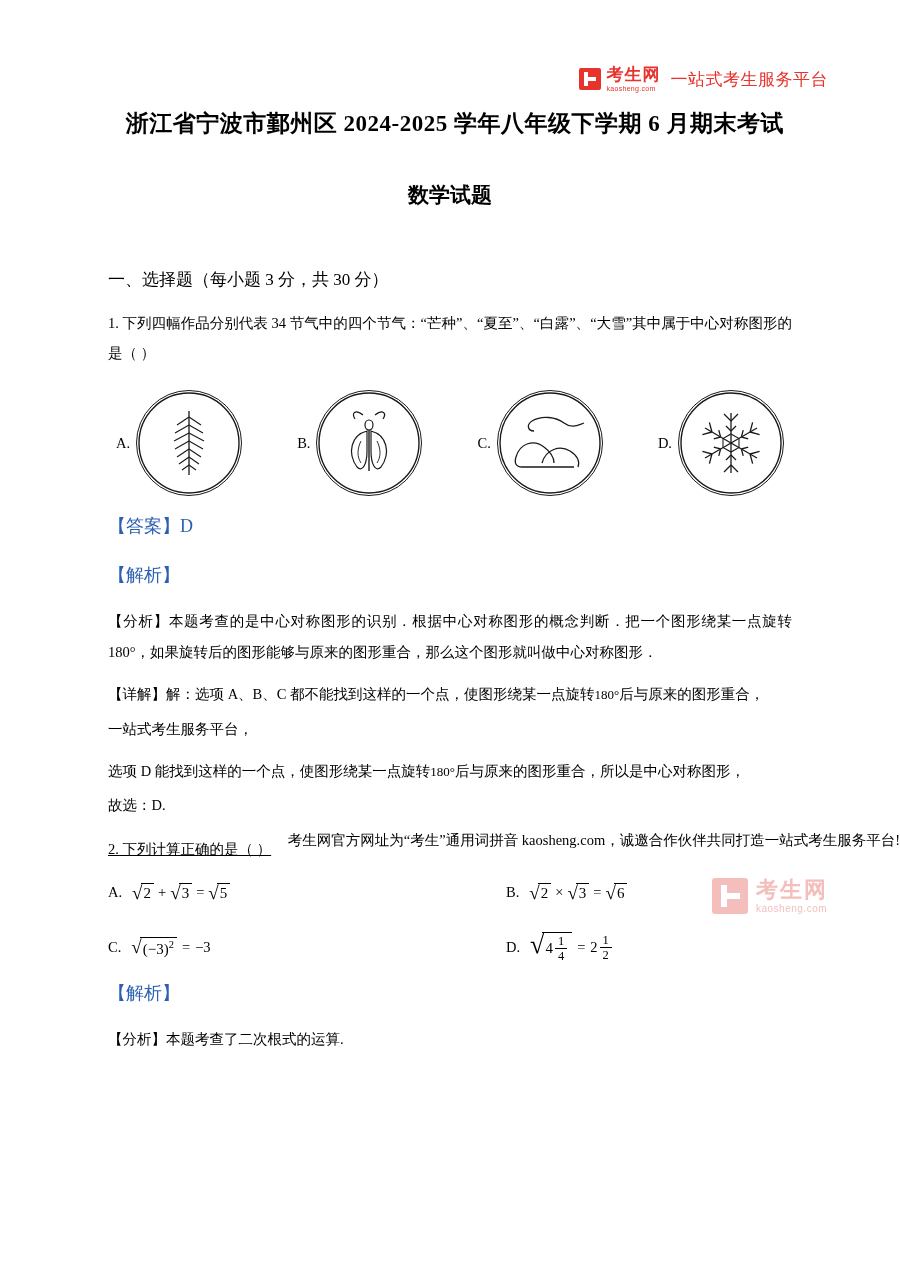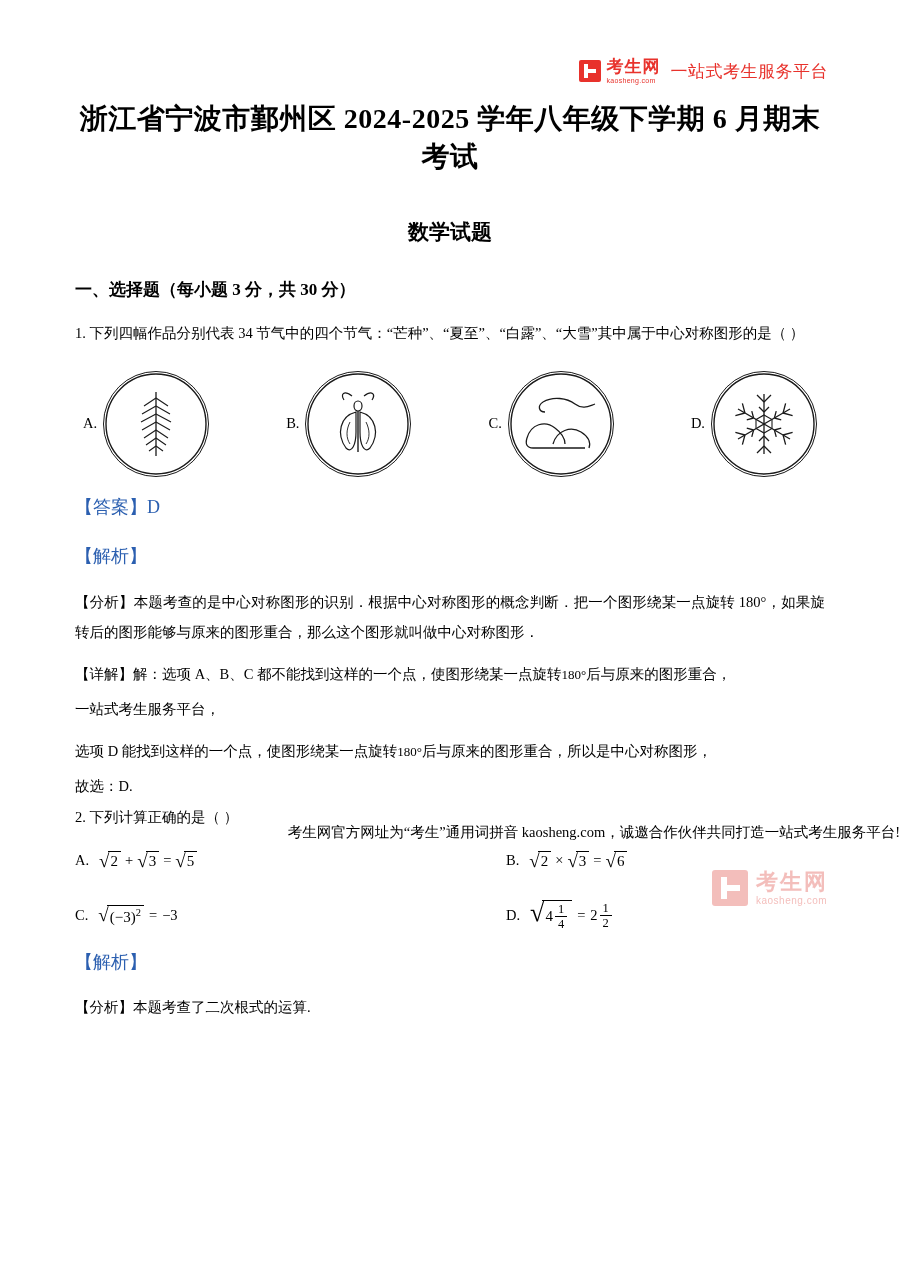--- a/index.html
+++ b/index.html
@@ -13,21 +13,21 @@
     position: relative;
     font-family: "Liberation Serif", serif;
     color: #000;
     overflow: hidden;
   }
   .page {
     position: relative;
     width: 900px;
     height: 924px;
     box-sizing: border-box;
-    padding: 0 75px;
+    padding: 0 108px;
   }
 
   
   .logo-wrap {
     position: absolute;
     top: 58px;
     right: 72px;
     display: flex;
     align-items: center;
     gap: 6px;
@@ -75,49 +75,49 @@
   .logo-slogan {
     font-family: Liberation Sans, sans-serif;
     font-size: 17px;
     color: #e8322c;
     margin-left: 4px;
     letter-spacing: 0.5px;
   }
 
   
   .doc-title {
-    margin: 0;
+    margin: 8px;
     padding-top: 100px;
-    text-align: center;
-    font-size: 28px;
+    text-align: right;
+    font-size: 23px;
     font-weight: bold;
     letter-spacing: 0.5px;
   }
   .doc-subtitle {
     margin: 16px;
     padding-top: 26px;
     text-align: center;
     font-size: 21px;
     font-weight: bold;
   }
   .section-head {
-    margin-top: 32px;
+    margin-top: 59px;
     font-size: 17px;
-    font-weight: bold;
+    font-weight: normal;
     font-family: "Liberation Serif", serif;
   }
 
   
   .q {
     font-size: 14.5px;
     line-height: 2.05;
     margin-top: 18px;
     text-align: justify;
   }
-  .q2 { margin-top: 2px; }
+  .q2 { margin-top: 14px; text-decoration: underline; }
   .ans, .exp {
     color: #2b5fb0;
     font-size: 18px;
     line-height: 2.05;
     margin-top: 12px;
   }
   .para {
     font-size: 14.5px;
     line-height: 2.1;
     margin-top: 12px;

